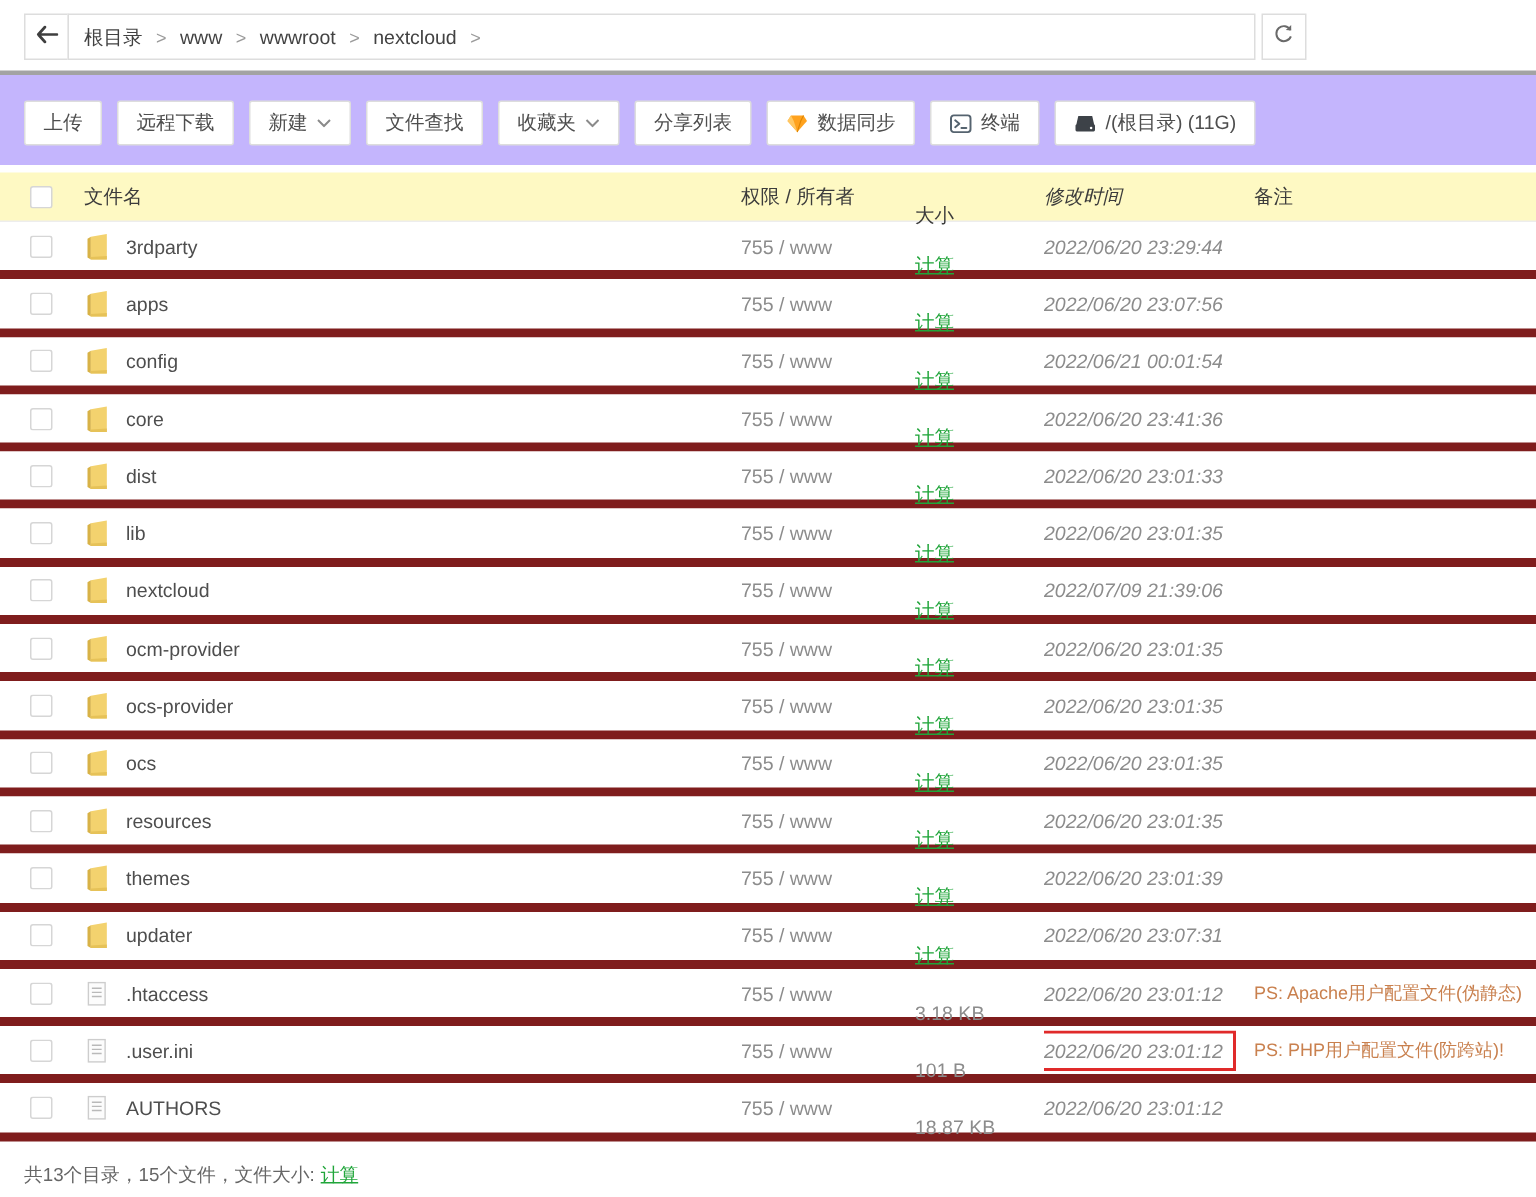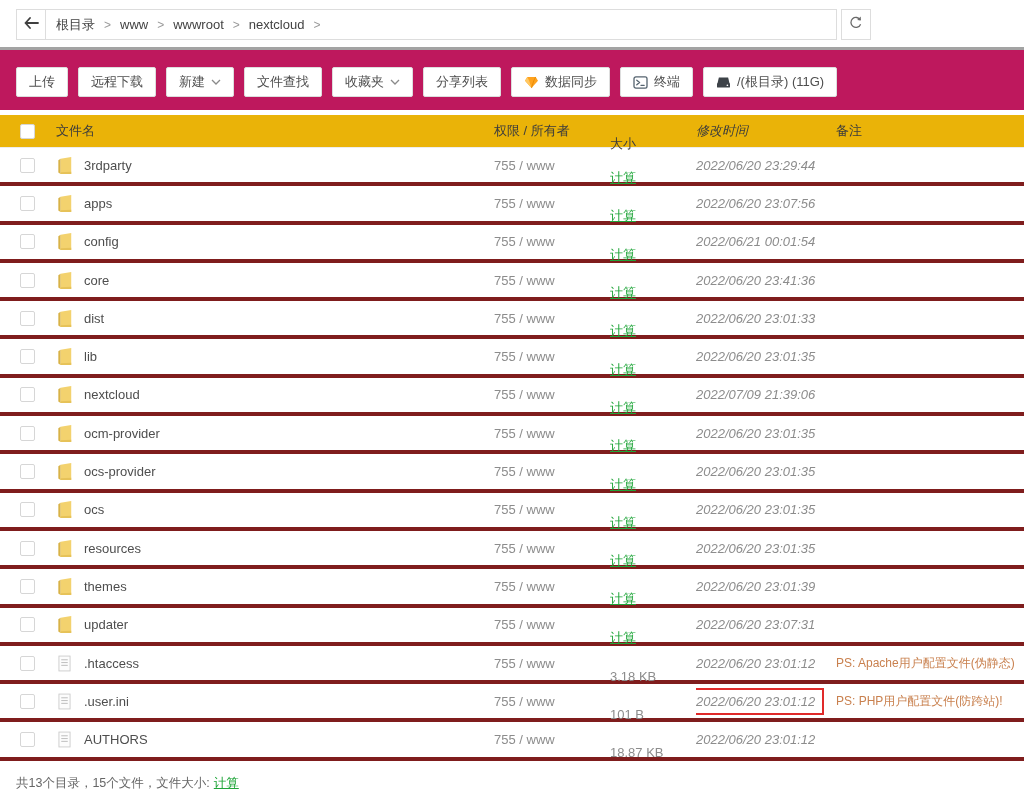--- a/index.html
+++ b/index.html
@@ -9,28 +9,28 @@
 
   
   .topbar { height:50px; padding:9px 16px 0 16px; border-bottom:3px solid #a3a3a3; background:#fff; display:flex; align-items:flex-start; }
   .back-btn { width:30px; height:31px; border:1px solid #ddd; background:#fff; display:flex; align-items:center; justify-content:center; cursor:pointer; margin-right:-1px; }
   .path-box { flex:0 0 auto; width:792px; height:31px; border:1px solid #ddd; background:#fff; display:flex; align-items:center; padding:0 10px; overflow:hidden; }
   .crumb { color:#424242; cursor:pointer; white-space:nowrap; }
   .crumb-sep { color:#9a9a9a; margin:0 9px; font-size:12px; }
   .refresh-btn { width:30px; height:31px; border:1px solid #ddd; background:#fff; margin-left:4px; display:flex; align-items:center; justify-content:center; cursor:pointer; }
 
   
-  .toolbar { padding:17px 16px 13px 16px; display:flex; align-items:center; gap:10px; background:#be185d; }
+  .toolbar { padding:17px 16px 13px 16px; display:flex; align-items:center; gap:10px; background:#c4b5fd; }
   .tb-btn { display:inline-flex; align-items:center; gap:6px; height:30px; padding:0 12px; border:1px solid #ddd; border-radius:2px; background:#fff; color:#4e4e4e; font-size:13px; cursor:pointer; white-space:nowrap; }
   .tb-btn .ic { display:inline-flex; align-items:center; }
 
   
   .ftable { margin-top:5px; }
-  .trow { display:flex; align-items:center; height:38.3px; border-bottom:4px solid #7f1d1d; background:#fff; }
-  .thead { background:#eab308; height:33px; border-bottom:1px solid #ededed; color:#3c3c3c; }
+  .trow { display:flex; align-items:center; height:38.3px; border-bottom:6px solid #7f1d1d; background:#fff; }
+  .thead { background:#fef9c3; height:33px; border-bottom:1px solid #ededed; color:#3c3c3c; }
   .cell { overflow:hidden; white-space:nowrap; }
   .c-check { width:56px; padding-left:20px; display:flex; align-items:center; }
   .c-name  { flex:1; display:flex; align-items:center; }
   .c-perm  { width:116px; color:#8c8c8c; }
   .c-size  { width:86px;  color:#8c8c8c;margin-top:26px; }
   .c-mtime { width:140px; color:#8c8c8c;font-style:italic; }
   .c-note  { width:188px; color:#c9804e; font-size:12px; }
   .thead .c-perm, .thead .c-size, .thead .c-mtime, .thead .c-note { color:#3c3c3c; font-size:13px; }
   .checkbox { width:15px; height:15px; border:1px solid #d6d6d6; border-radius:2px; background:#fff; cursor:pointer; }
   .ficon { width:17px; display:inline-flex; justify-content:center; margin-right:11px; }

